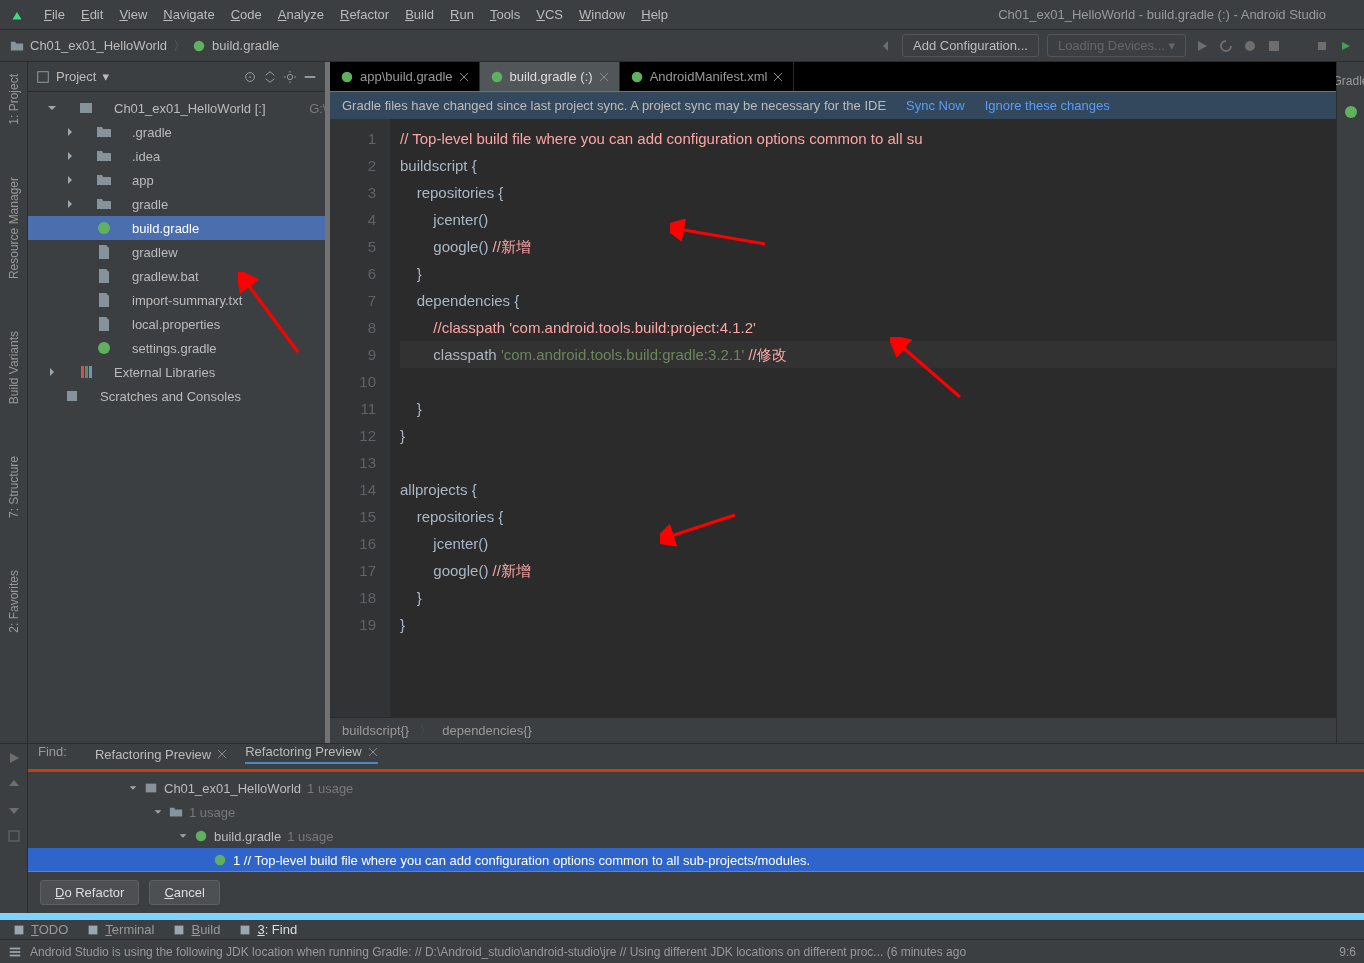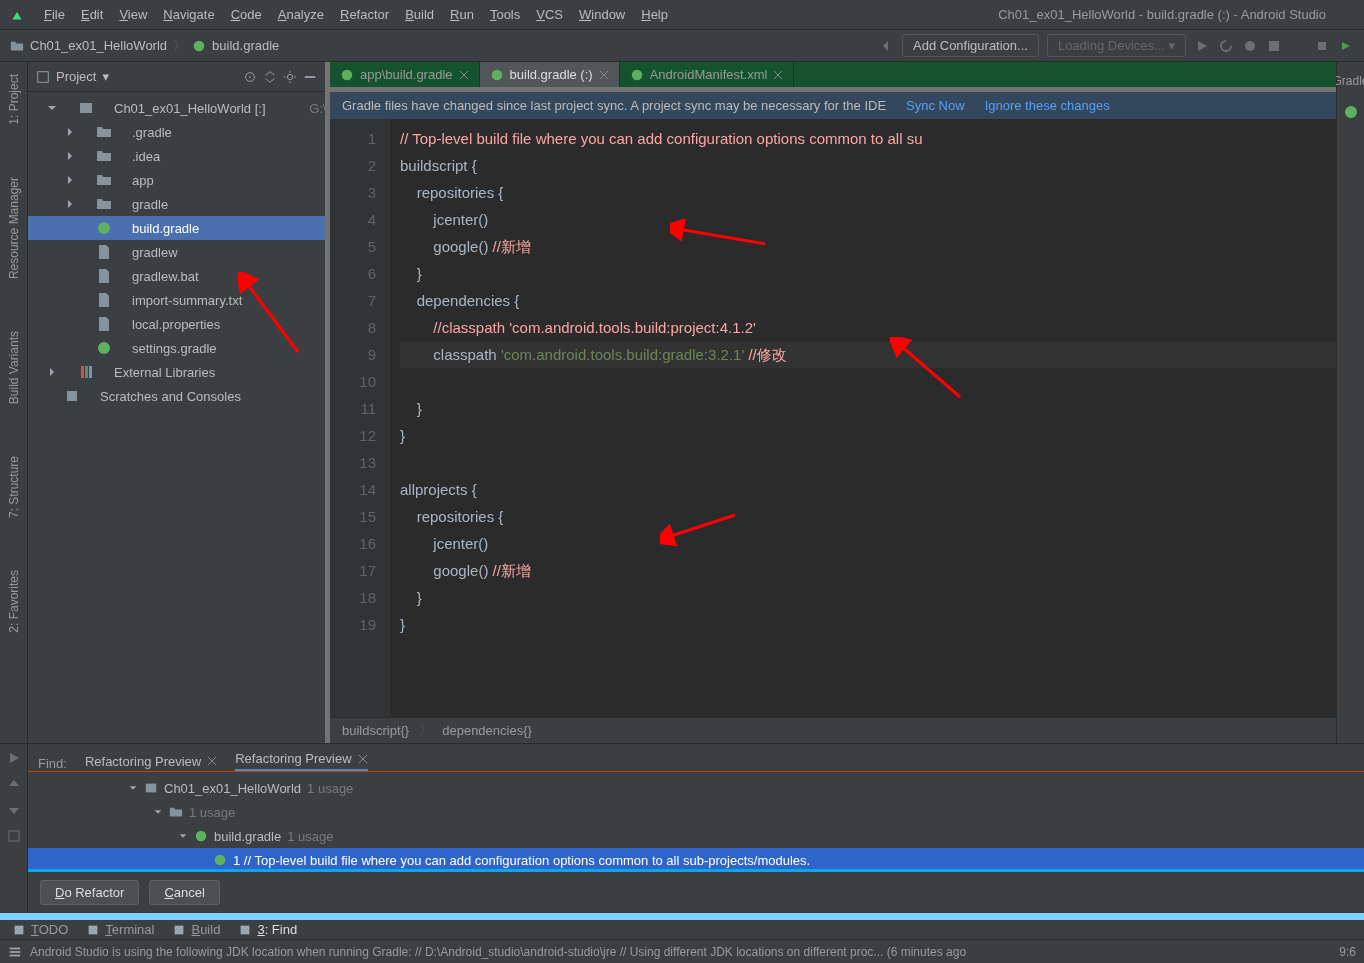--- a/index.html
+++ b/index.html
@@ -43,21 +43,21 @@
 .node .arrow { width: 12px; height: 12px; fill: #9aa7b0; flex-shrink: 0; }
 .node .ficon { width: 16px; height: 16px; flex-shrink: 0; }
 .ind1 { padding-left: 18px; } .ind2 { padding-left: 36px; }
 .dim { color: #787878; }
 
 
 .redarrow { position: absolute; pointer-events: none; }
 
 
 .editwrap { flex: 1; display: flex; flex-direction: column; min-width: 0; background: #2b2b2b; position: relative; }
-.tabs { display: flex; height: 30px; background: #14532d; border-bottom: 5px solid #737373; }
+.tabs { display: flex; height: 30px; background: #000000; border-bottom: 1px solid #737373; }
 .tab { display: flex; align-items: center; padding: 0 10px; gap: 6px; border-right: 1px solid #2b2b2b; cursor: pointer; color: #999; }
 .tab.active { background: #515658; color: #ddd; }
 .tab .close { width: 10px; height: 10px; fill: #888; }
 
 .banner { background: #33485c; color: #bbb; padding: 6px 12px; display: flex; align-items: center; gap: 20px; font-size: 13px; }
 .banner a { color: #589df6; cursor: pointer; }
 
 .code { flex: 1; display: flex; font-family: Consolas, monospace; font-size: 15px; overflow: hidden; }
 .gutter { width: 60px; background: #313335; color: #606366; text-align: right; padding: 6px 14px 6px 6px; line-height: 27px; user-select:none; }
 .codetext { flex: 1; padding: 6px 0 6px 10px; line-height: 27px; white-space: pre; overflow: auto; color: #a9b7c6; }
@@ -70,29 +70,29 @@
 
 
 .rstrip { width: 28px; background: #3c3f41; border-left: 1px solid #2b2b2b; display: flex; flex-direction: column; align-items: center; padding-top: 6px; }
 .rlabel { font-size: 12px; color: #999; padding: 6px 0; }
 
 
 .findpanel { height: 170px; background: #3c3f41; border-top: 1px solid #2b2b2b; display: flex; }
 .findstrip { width: 28px; border-right: 1px solid #2b2b2b; display: flex; flex-direction: column; align-items: center; padding-top: 6px; gap: 10px; }
 .findstrip svg { width: 16px; height: 16px; fill: #6e6e6e; }
 .findbody { flex: 1; display: flex; flex-direction: column; }
-.findtabs { display: flex; align-items: flex-end; height: 28px; padding: 0 10px; gap: 18px; border-bottom: 1px solid #c2410c; }
+.findtabs { display: flex; align-items: flex-start; height: 28px; padding: 0 10px; gap: 28px; border-bottom: 3px solid #c2410c; }
 .findtabs .lbl { color: #999; }
 .findtabs .ftab { display: flex; align-items: center; gap: 6px; cursor: pointer; }
 .findtabs .ftab .close { width: 10px; height: 10px; fill: #888; }
 .findtabs .ftab.active { border-bottom: 2px solid #4a88c7; padding-bottom: 3px; }
 .findtree { flex: 1; padding: 4px 0; overflow: auto; }
 .resrow { display: flex; align-items: center; height: 24px; gap: 6px; cursor: pointer; }
 .resrow.hl { background: #2f65ca; color: #fff; }
-.btnrow { display: flex; gap: 10px; padding: 8px 12px; border-top: 3px solid #0ea5e9; }
+.btnrow { display: flex; gap: 10px; padding: 8px 12px; border-top: 1px solid #0ea5e9; }
 .btn { background: #4c5052; border: 1px solid #5e6060; padding: 4px 14px; border-radius: 3px; cursor: pointer; color: #ddd; }
 
 
 .btabs { height: 26px; background: #3c3f41; border-top: 7px solid #7dd3fc; display: flex; align-items: center; padding: 0 12px; gap: 18px; }
 .btab { display: flex; align-items: center; gap: 5px; cursor: pointer; color: #999; }
 .btab.active { color: #ddd; }
 .btab svg { width: 14px; height: 14px; fill: #9aa7b0; }
 
 
 .status { height: 24px; background: #3c3f41; border-top: 1px solid #2b2b2b; display: flex; align-items: center; padding: 0 8px; gap: 8px; color: #999; font-size: 12px; }

